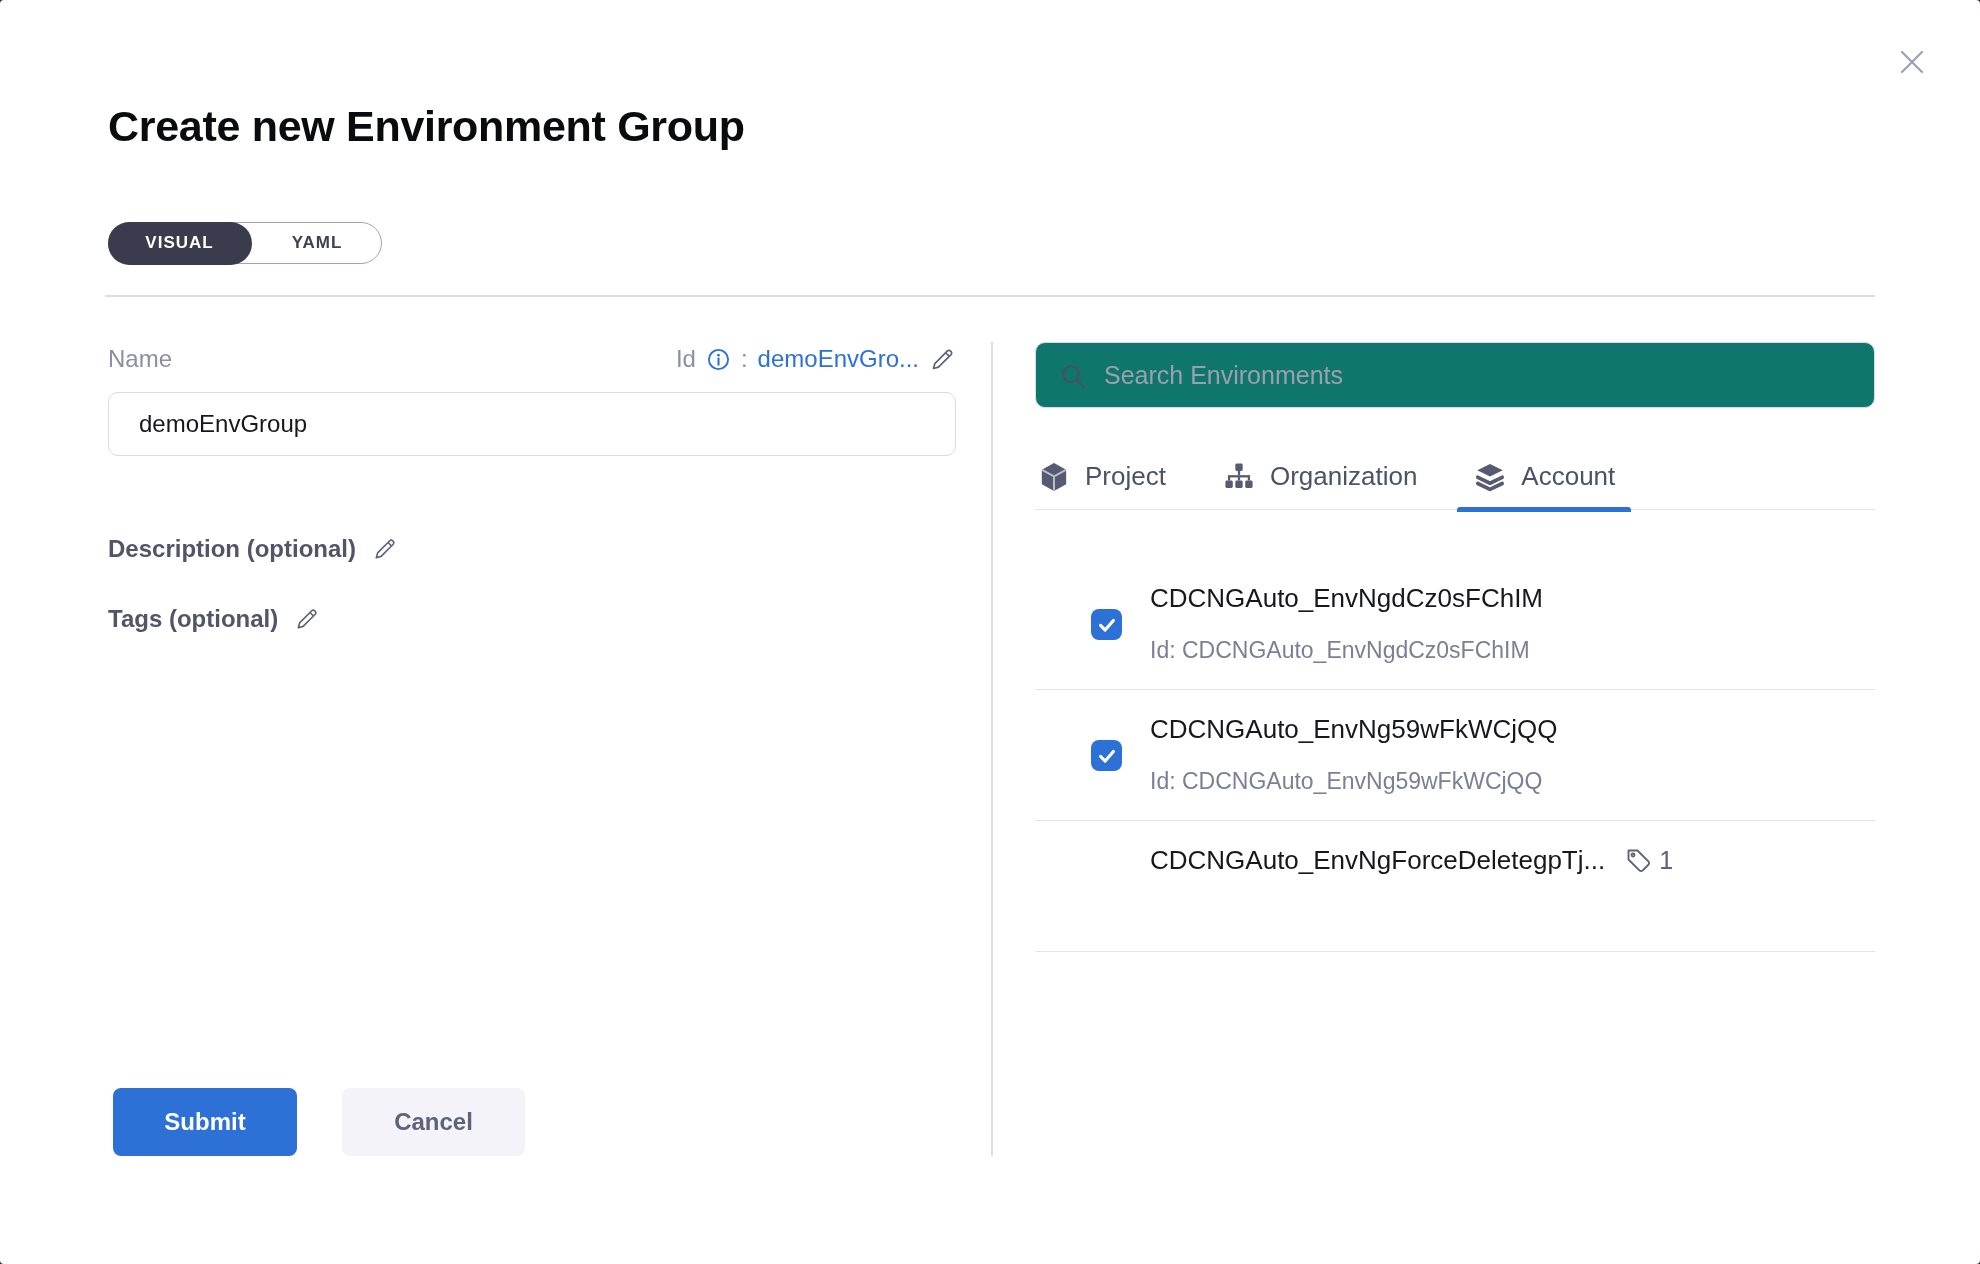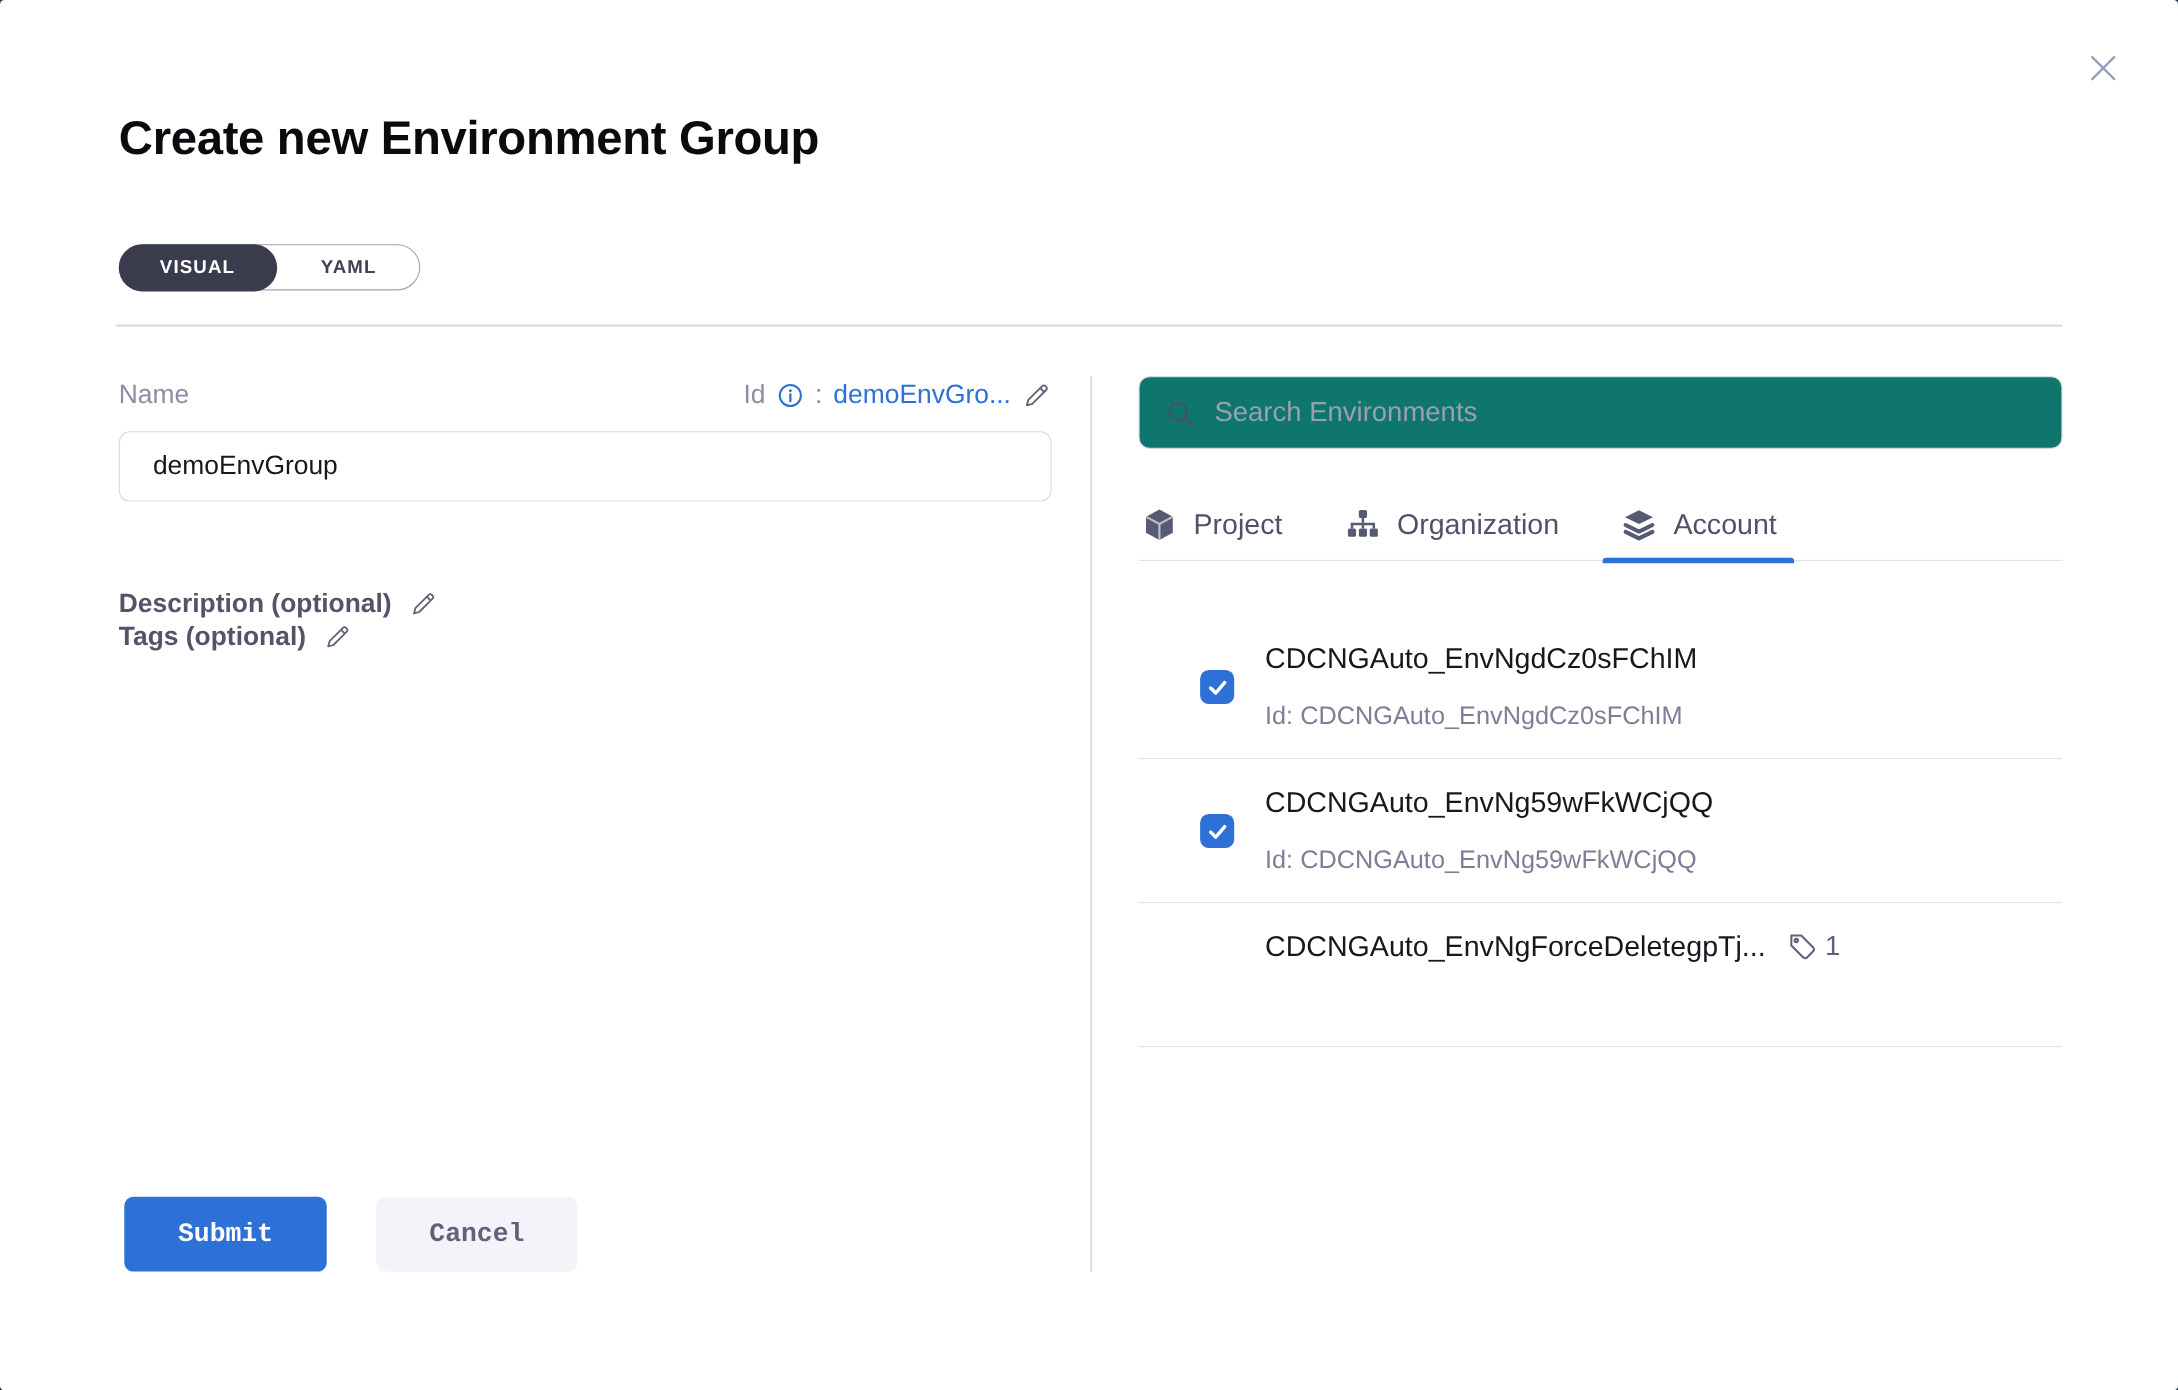--- a/index.html
+++ b/index.html
@@ -36,24 +36,24 @@
   .id-value { color:#2d70d6; cursor:pointer; }
   .icon-btn { display:inline-flex; align-items:center; cursor:pointer; }
   .name-input {
     margin-top:18px; width:848px; height:64px;
     border:1.5px solid #d9dae6; border-radius:10px;
     padding:0 30px; font-size:24px; color:#17171c;
     font-family:"Liberation Sans", sans-serif; outline:none;
   }
   .opt-row { display:flex; align-items:center; gap:16px; height:30px; }
   .opt-row.desc { margin-top:78px; }
-  .opt-row.tags { }
+  .opt-row.tags { margin-top:40px; }
   .opt-label { font-size:24px; font-weight:700; color:#525468; }
   .actions { position:absolute; left:113px; top:1088px; display:flex; gap:45px; }
-  .btn { height:68px; border:none; border-radius:8px; font-size:24px; font-weight:700; cursor:pointer; font-family:Liberation Mono, monospace; }
+  .btn { height:68px; border:none; border-radius:8px; font-size:24px; font-weight:700; cursor:pointer; font-family:Liberation Sans, sans-serif; }
   .btn-submit { width:184px; background:#2d70d6; color:#ffffff; }
   .btn-cancel { width:183px; background:#f3f3f9; color:#5f6278; }
   
   .right-panel { position:absolute; left:1035px; top:342px; width:840px; }
   .search-box { position:relative; width:840px; height:66px; border:1.5px solid #d9dae6; border-radius:10px; background:#0f766e; }
   .search-box svg { position:absolute; left:22px; top:18px; }
   .search-input {
     position:absolute; left:68px; right:16px; top:0; height:100%;
     border:none; outline:none; font-size:25px; color:#17171c;
     font-family:"Liberation Sans", sans-serif; background:transparent;

